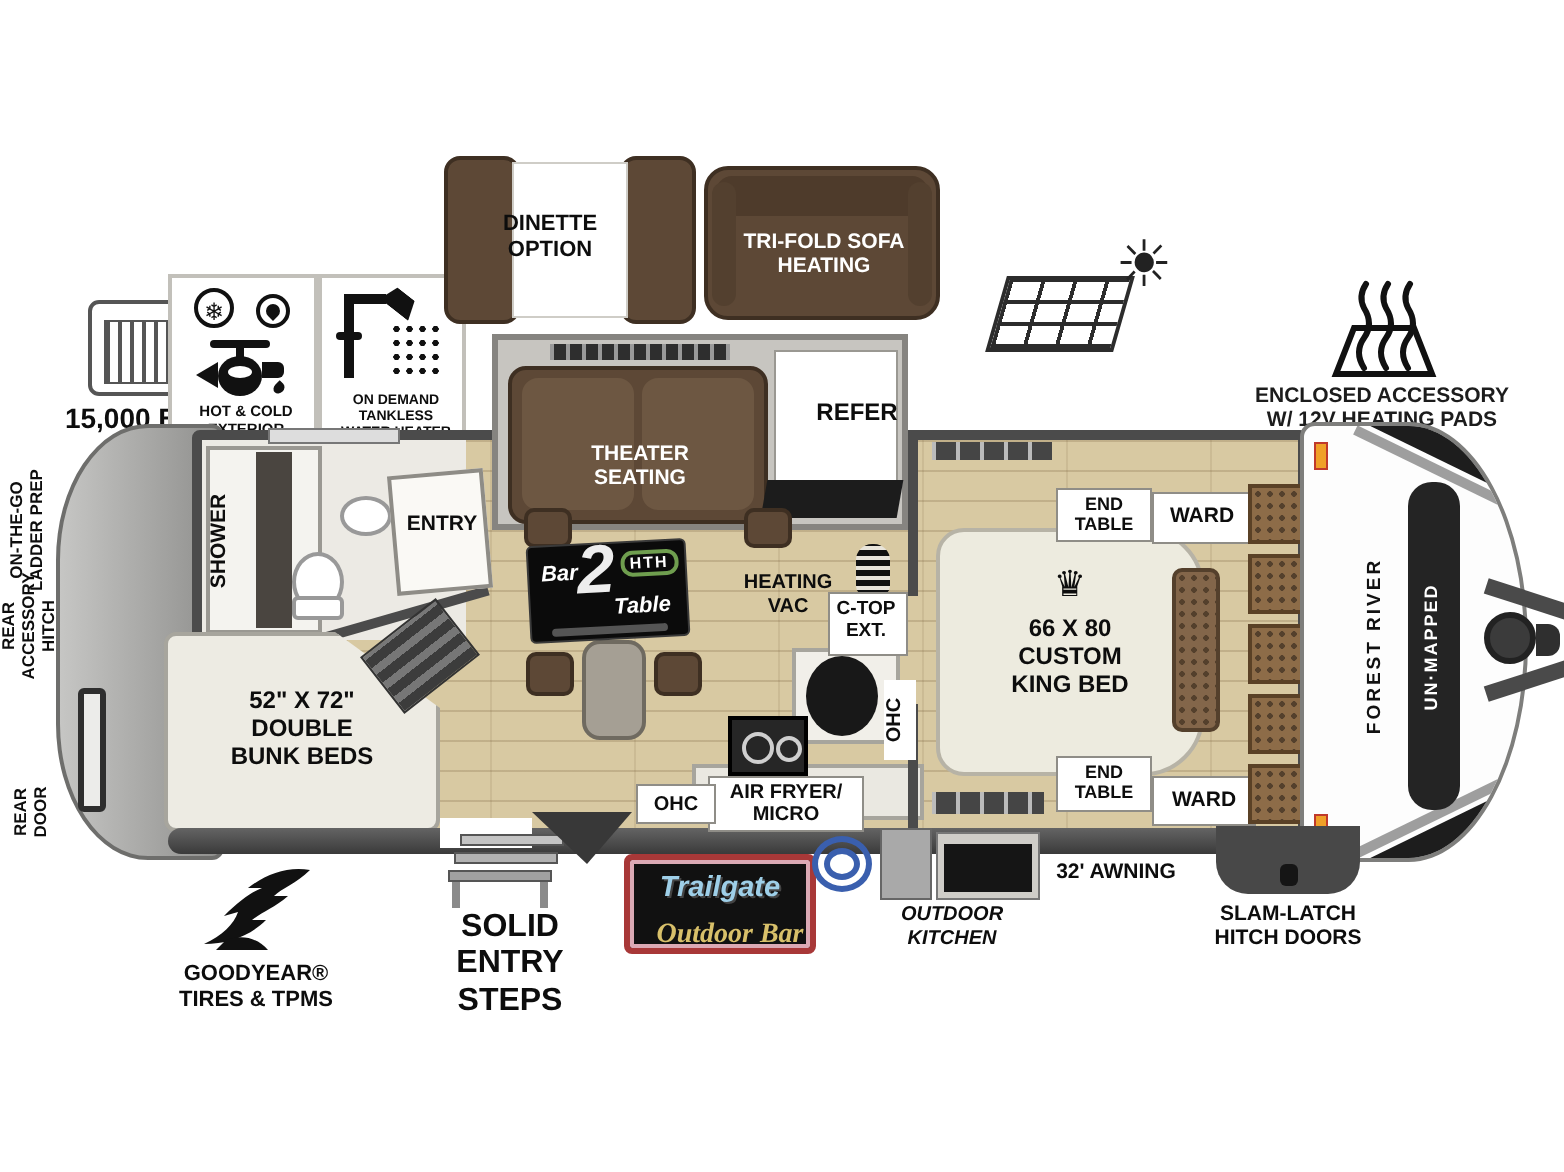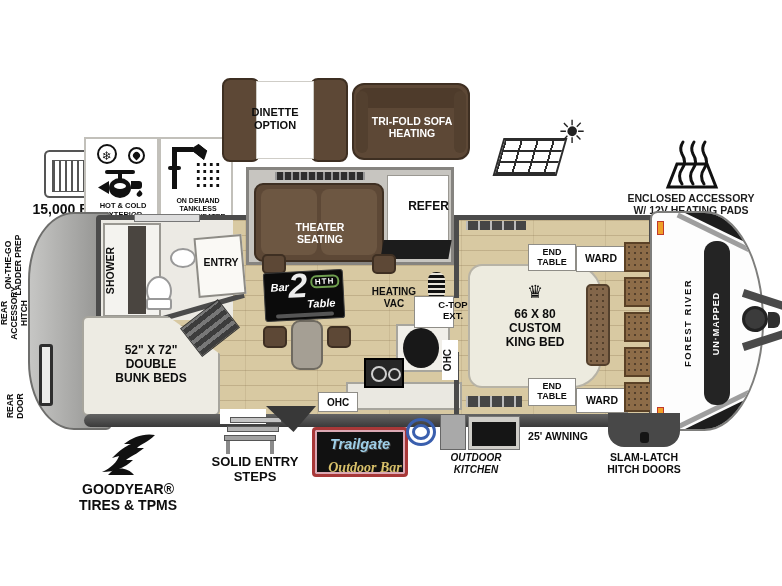--- a/index.html
+++ b/index.html
@@ -186,31 +186,33 @@
   <div class="lbl" style="left:364px;top:286px;width:60px;font-size:10px;">HEATING
 VAC</div>
   <div class="abs" style="left:428px;top:272px;width:18px;height:44px;">
     <div class="abs" style="left:0;top:0;width:17px;height:26px;border-radius:8px 8px 5px 5px;
          background:repeating-linear-gradient(0deg,#111 0 3px,#e8e4da 3px 5px);"></div>
     <div class="abs" style="left:2px;top:30px;width:13px;height:12px;border-radius:3px;
          background:repeating-linear-gradient(0deg,#111 0 3px,#e8e4da 3px 5px);"></div>
   </div>
 
   <div class="abs" style="left:414px;top:296px;width:38px;height:30px;background:#fff;border:1px solid #8f8d87;z-index:3;"></div>
-  <div class="lbl" style="left:434px;top:300px;width:38px;font-size:9.5px;z-index:4;">C-TOP
+  <div class="lbl" style="left:414px;top:300px;width:38px;font-size:9.5px;z-index:4;">C-TOP
 EXT.</div>
   <div class="abs" style="left:396px;top:324px;width:54px;height:48px;background:#f1efe9;border:2px solid #a7a59d;box-sizing:border-box;"></div>
   <div class="abs" style="left:403px;top:328px;width:36px;height:40px;background:#181818;border-radius:50%;"></div>
   <div class="abs" style="left:346px;top:382px;width:116px;height:28px;background:#eae8e1;border:2px solid #a7a59d;box-sizing:border-box;"></div>
   <div class="abs" style="left:364px;top:358px;width:40px;height:30px;background:#262626;border:2px solid #000;box-sizing:border-box;">
     <div class="abs" style="left:5px;top:6px;width:12px;height:12px;border:2px solid #cfcfcf;border-radius:50%;"></div>
     <div class="abs" style="left:22px;top:8px;width:9px;height:9px;border:2px solid #cfcfcf;border-radius:50%;"></div>
   </div>
   <div class="lbl vert" style="left:430px;top:352px;width:40px;height:16px;font-size:10px;background:#fff;z-index:3;">OHC</div>
 
+  <div class="wlbl" style="left:354px;top:388px;width:76px;height:26px;font-size:10px;z-index:4;">AIR FRYER/
+MICRO</div>
   <div class="wlbl" style="left:318px;top:392px;width:38px;height:18px;font-size:10px;z-index:4;">OHC</div>
 
   <div class="abs" style="left:220px;top:409px;width:46px;height:15px;background:#fff;z-index:2;"></div>
   <div class="abs" style="left:266px;top:406px;width:50px;height:26px;background:#383838;
               clip-path:polygon(0 0,100% 0,55% 100%);z-index:3;"></div>
 
   <div class="abs" style="left:454px;top:220px;width:5px;height:78px;background:#4b4b4b;"></div>
   <div class="abs" style="left:454px;top:352px;width:5px;height:68px;background:#4b4b4b;"></div>
   <div class="abs" style="left:466px;top:221px;width:60px;height:9px;background:#454545;
               background-image:repeating-linear-gradient(90deg,#bbb 0 2px,transparent 2px 12px);"></div>
@@ -264,52 +266,52 @@
 
   <div class="abs" style="left:84px;top:414px;width:556px;height:13px;background:linear-gradient(#646464,#3a3a3a);
               border-radius:7px;z-index:1;"></div>
 
   <div class="abs" style="left:96px;top:428px;width:64px;height:52px;z-index:2;">
     <svg width="64" height="52" viewBox="0 0 64 52">
       <path d="M6 44 C15 40 21 34 23 28 L16 30 C24 22 30 18 35 16 L28 16 C37 9 48 5 59 7 C52 14 45 16 41 20 L48 20 C41 26 35 28 30 32 L37 32 C29 40 18 44 6 44 Z" fill="#111"></path>
       <path d="M12 47 L38 47 C33 41 25 39 17 42 Z" fill="#111"></path>
     </svg>
   </div>
-  <div class="lbl" style="left:76px;top:481px;width:104px;font-size:14px;">GOODYEAR®
+  <div class="lbl" style="left:76px;top:481px;width:104px;font-size:11px;">GOODYEAR®
 TIRES &amp; TPMS</div>
 
   <div class="abs" style="left:224px;top:417px;width:60px;height:38px;z-index:2;">
     <div class="abs" style="left:6px;top:0;width:52px;height:6px;background:#c4c4c4;border:1px solid #555;box-sizing:border-box;"></div>
     <div class="abs" style="left:3px;top:9px;width:52px;height:6px;background:#b2b2b2;border:1px solid #555;box-sizing:border-box;"></div>
     <div class="abs" style="left:0;top:18px;width:52px;height:6px;background:#a0a0a0;border:1px solid #555;box-sizing:border-box;"></div>
     <div class="abs" style="left:2px;top:24px;width:4px;height:13px;background:#8a8a8a;"></div>
     <div class="abs" style="left:46px;top:24px;width:4px;height:13px;background:#8a8a8a;"></div>
   </div>
-  <div class="lbl" style="left:208px;top:455px;width:94px;font-size:13px;">SOLID ENTRY
+  <div class="lbl" style="left:208px;top:455px;width:94px;font-size:16px;">SOLID ENTRY
 STEPS</div>
 
   <div class="abs" style="left:312px;top:427px;width:96px;height:50px;background:#111;border:3px solid #a83838;
               border-radius:4px;box-sizing:border-box;box-shadow:inset 0 0 0 2px #dba9b4;z-index:2;">
     <div class="lbl" style="left:0;top:6px;width:90px;font-size:14.5px;font-style:italic;color:#9ecfe8;
                 text-shadow:1px 1px 0 #444;">Trailgate</div>
     <div class="lbl" style="left:8px;top:30px;width:84px;font-size:14px;font-style:italic;color:#d8c06a;
                 font-family:'Liberation Serif','DejaVu Serif',serif;text-align:center;">Outdoor Bar</div>
   </div>
 
   <div class="abs" style="left:406px;top:414px;width:116px;height:36px;z-index:2;">
     <div class="abs" style="left:0;top:4px;width:30px;height:28px;border:3px solid #3a5fae;border-radius:50%;box-sizing:border-box;"></div>
     <div class="abs" style="left:6px;top:10px;width:18px;height:16px;border:3px solid #3a5fae;border-radius:50%;box-sizing:border-box;"></div>
     <div class="abs" style="left:34px;top:0;width:26px;height:36px;background:#a9a9a9;border:1px solid #666;box-sizing:border-box;"></div>
     <div class="abs" style="left:62px;top:2px;width:52px;height:34px;background:#cfcdc8;border:1px solid #777;box-sizing:border-box;"></div>
     <div class="abs" style="left:66px;top:8px;width:44px;height:24px;background:#151515;"></div>
   </div>
   <div class="lbl" style="left:434px;top:452px;width:84px;font-size:10px;font-style:italic;">OUTDOOR
 KITCHEN</div>
 
-  <div class="lbl" style="left:518px;top:430px;width:80px;font-size:10.5px;">25' AWNING</div>
+  <div class="lbl" style="left:518px;top:430px;width:80px;font-size:10.5px;">32' AWNING</div>
 
   <div class="abs" style="left:608px;top:413px;width:72px;height:34px;background:#484848;border-radius:0 0 16px 16px;z-index:2;">
     <div class="abs" style="left:32px;bottom:4px;width:9px;height:11px;background:#151515;border-radius:3px;"></div>
   </div>
   <div class="lbl" style="left:584px;top:451px;width:120px;font-size:10.5px;">SLAM-LATCH
 HITCH DOORS</div>
 
 </div>
 
 </body></html>

